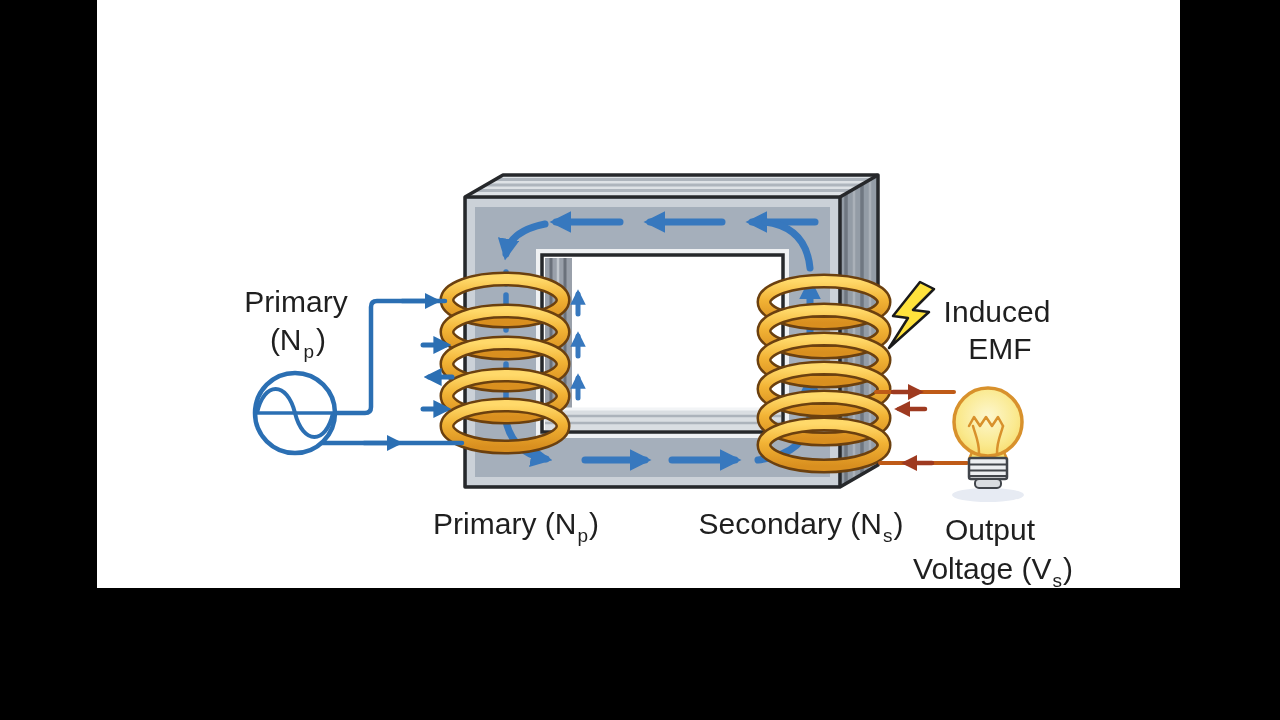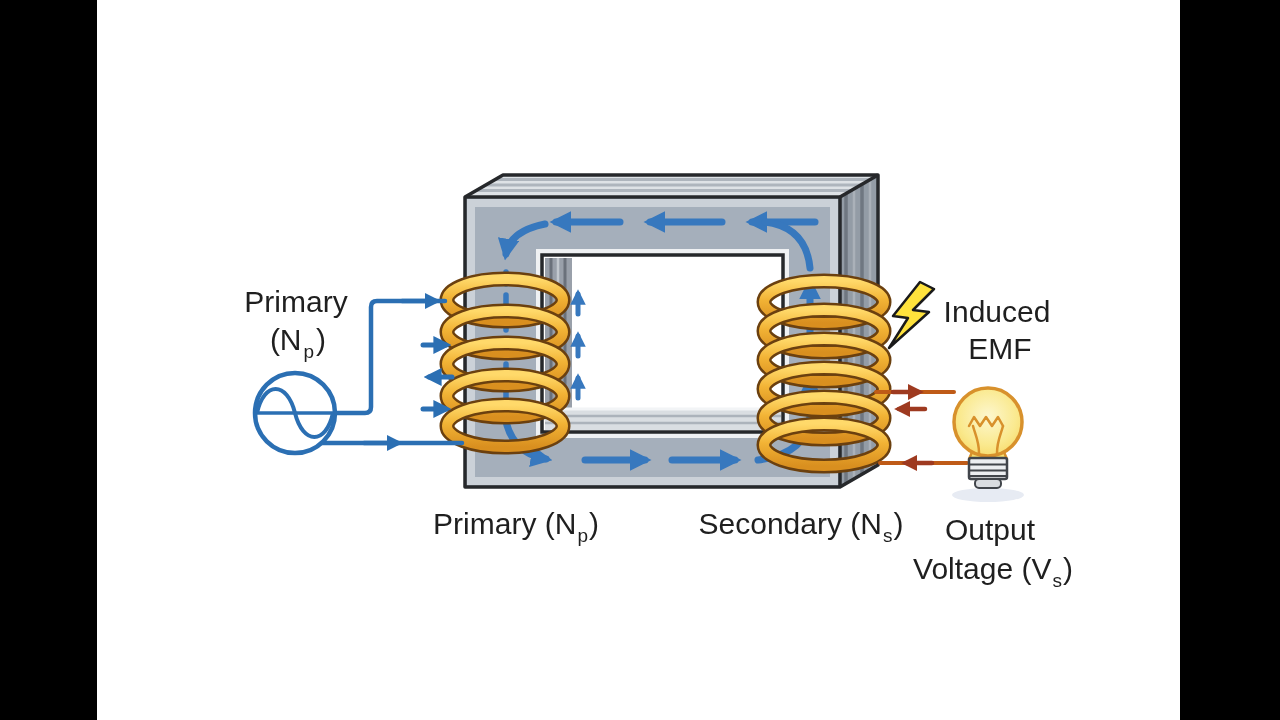--- a/index.html
+++ b/index.html
@@ -1,16 +1,16 @@
 <!DOCTYPE html>
 <html><head>
 <meta charset="utf-8">
 <style>
   html,body{margin:0;padding:0;background:#000;}
-  .stage{position:relative;width:1280px;height:720px;overflow:hidden;background:#000;
+  .stage{position:relative;width:1280px;height:588px;overflow:hidden;background:#000;
          font-family:"Liberation Sans","DejaVu Sans",sans-serif;}
   svg{display:block;}
   text{font-family:"Liberation Sans","DejaVu Sans",sans-serif;fill:#1f1f1f;font-weight:500;}
   .lbl{font-size:30px;}
   .sub{font-size:19px;}
 </style>
 </head>
 <body>
 
 <div class="stage">

